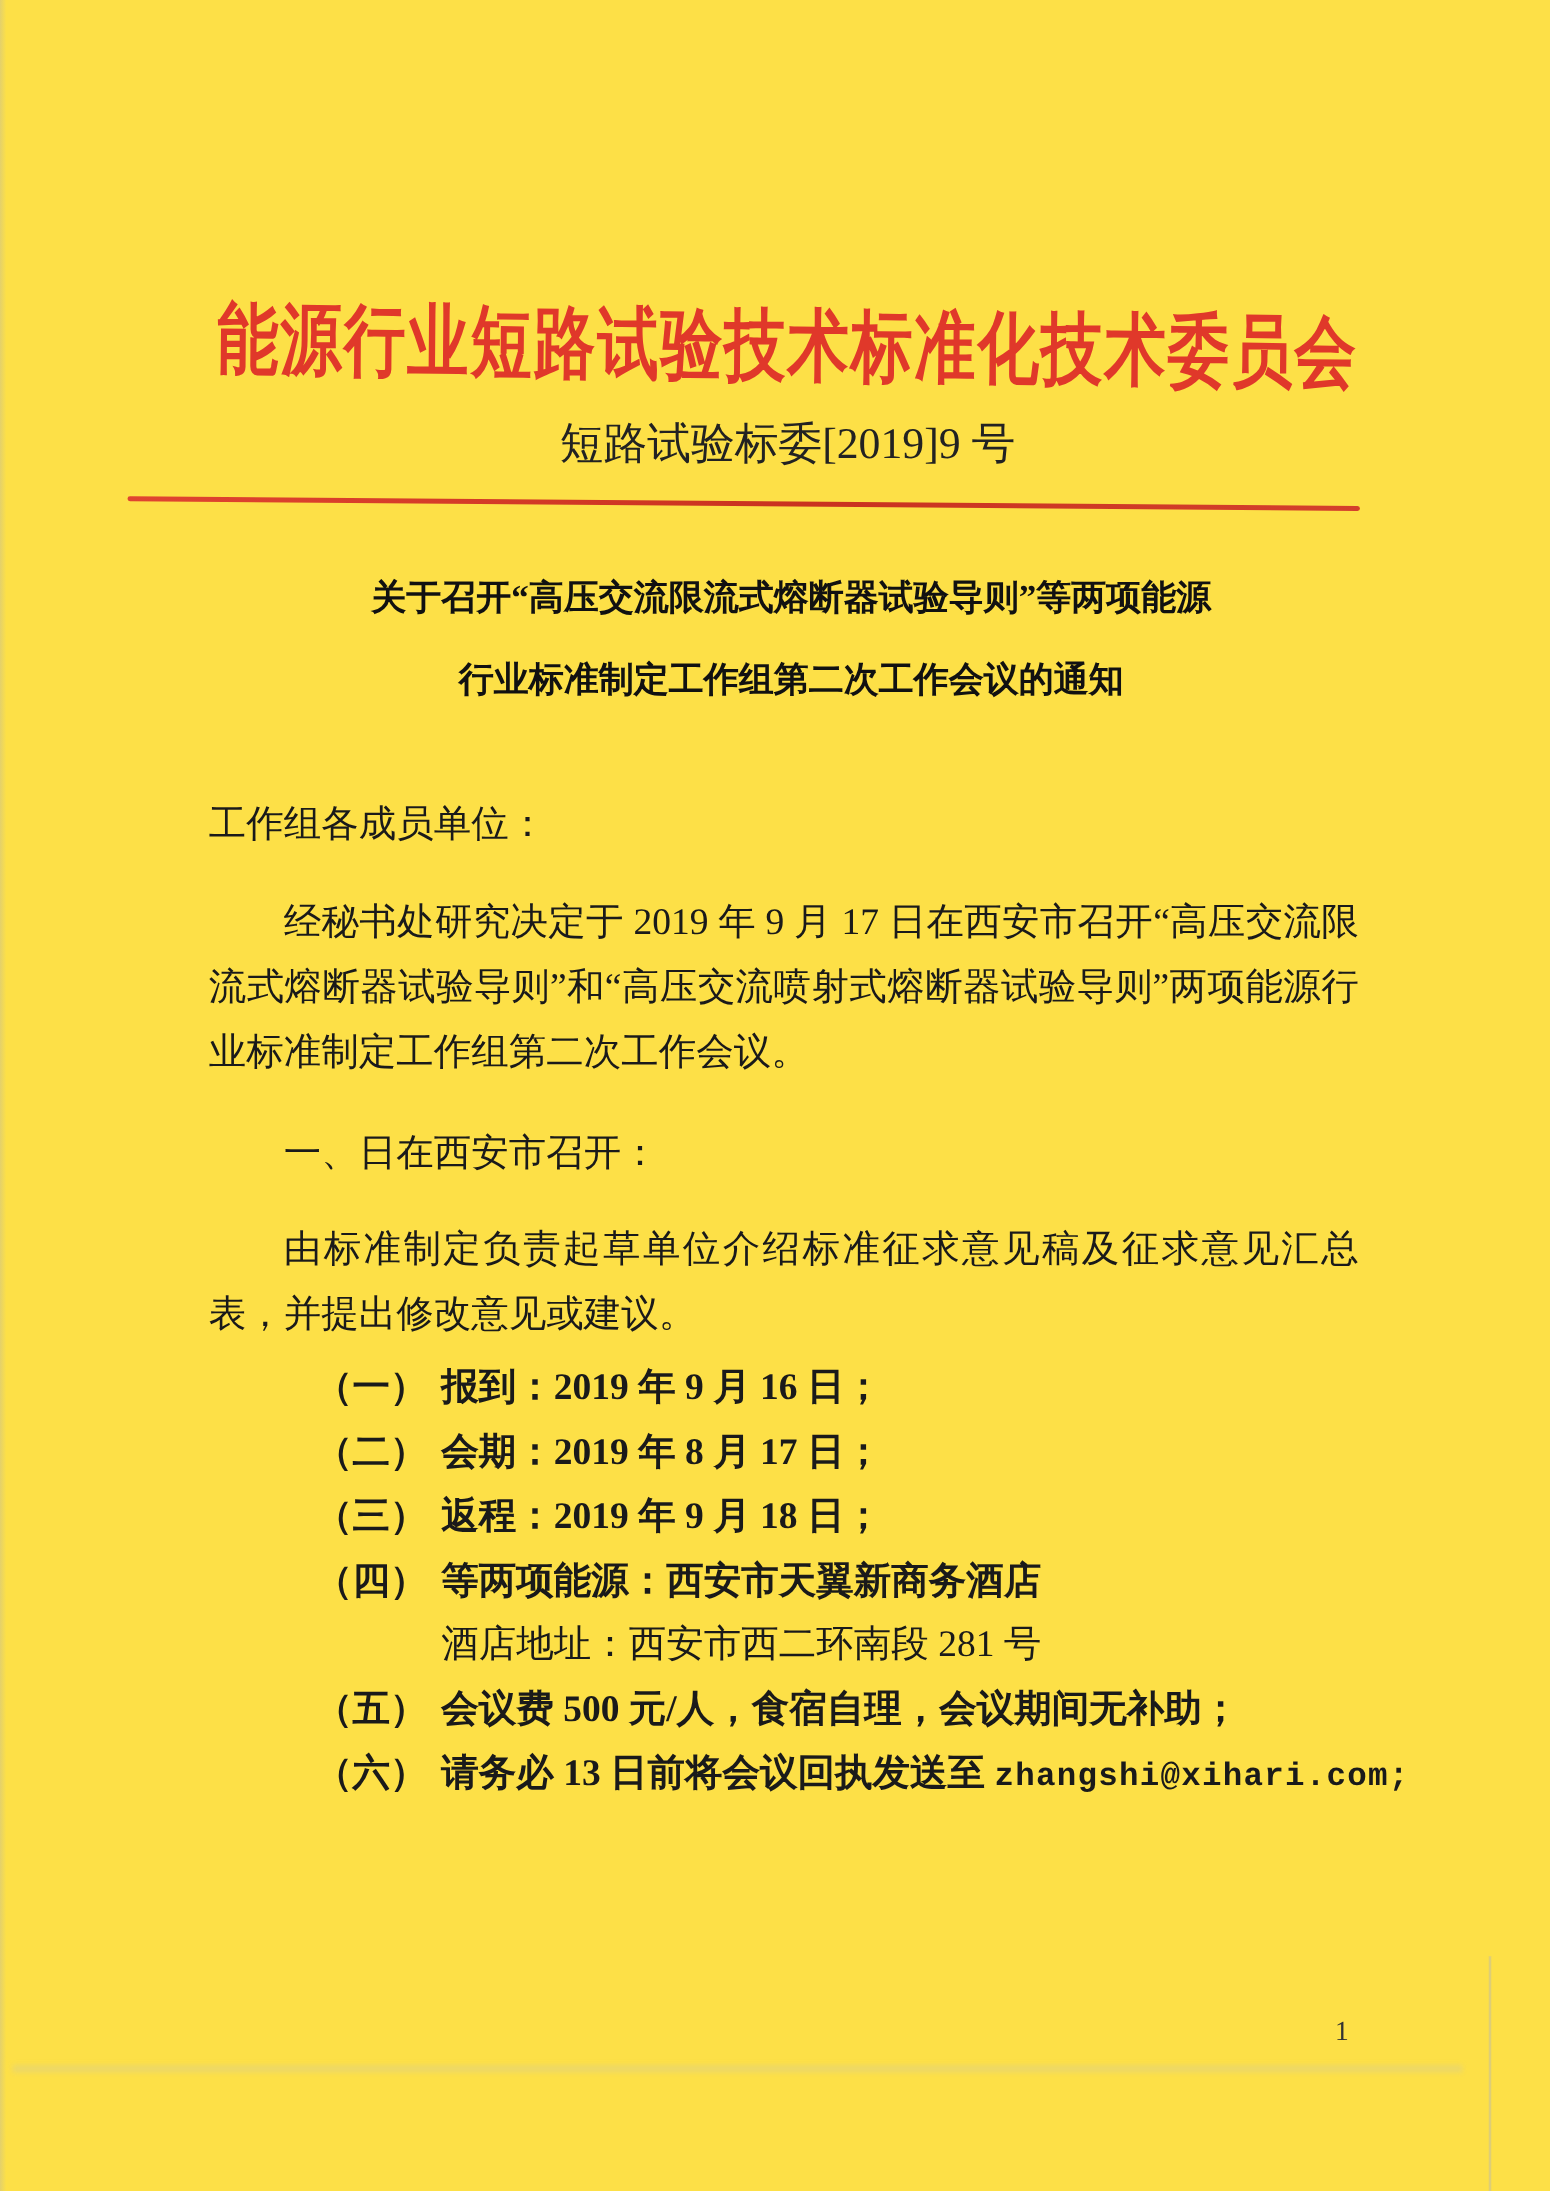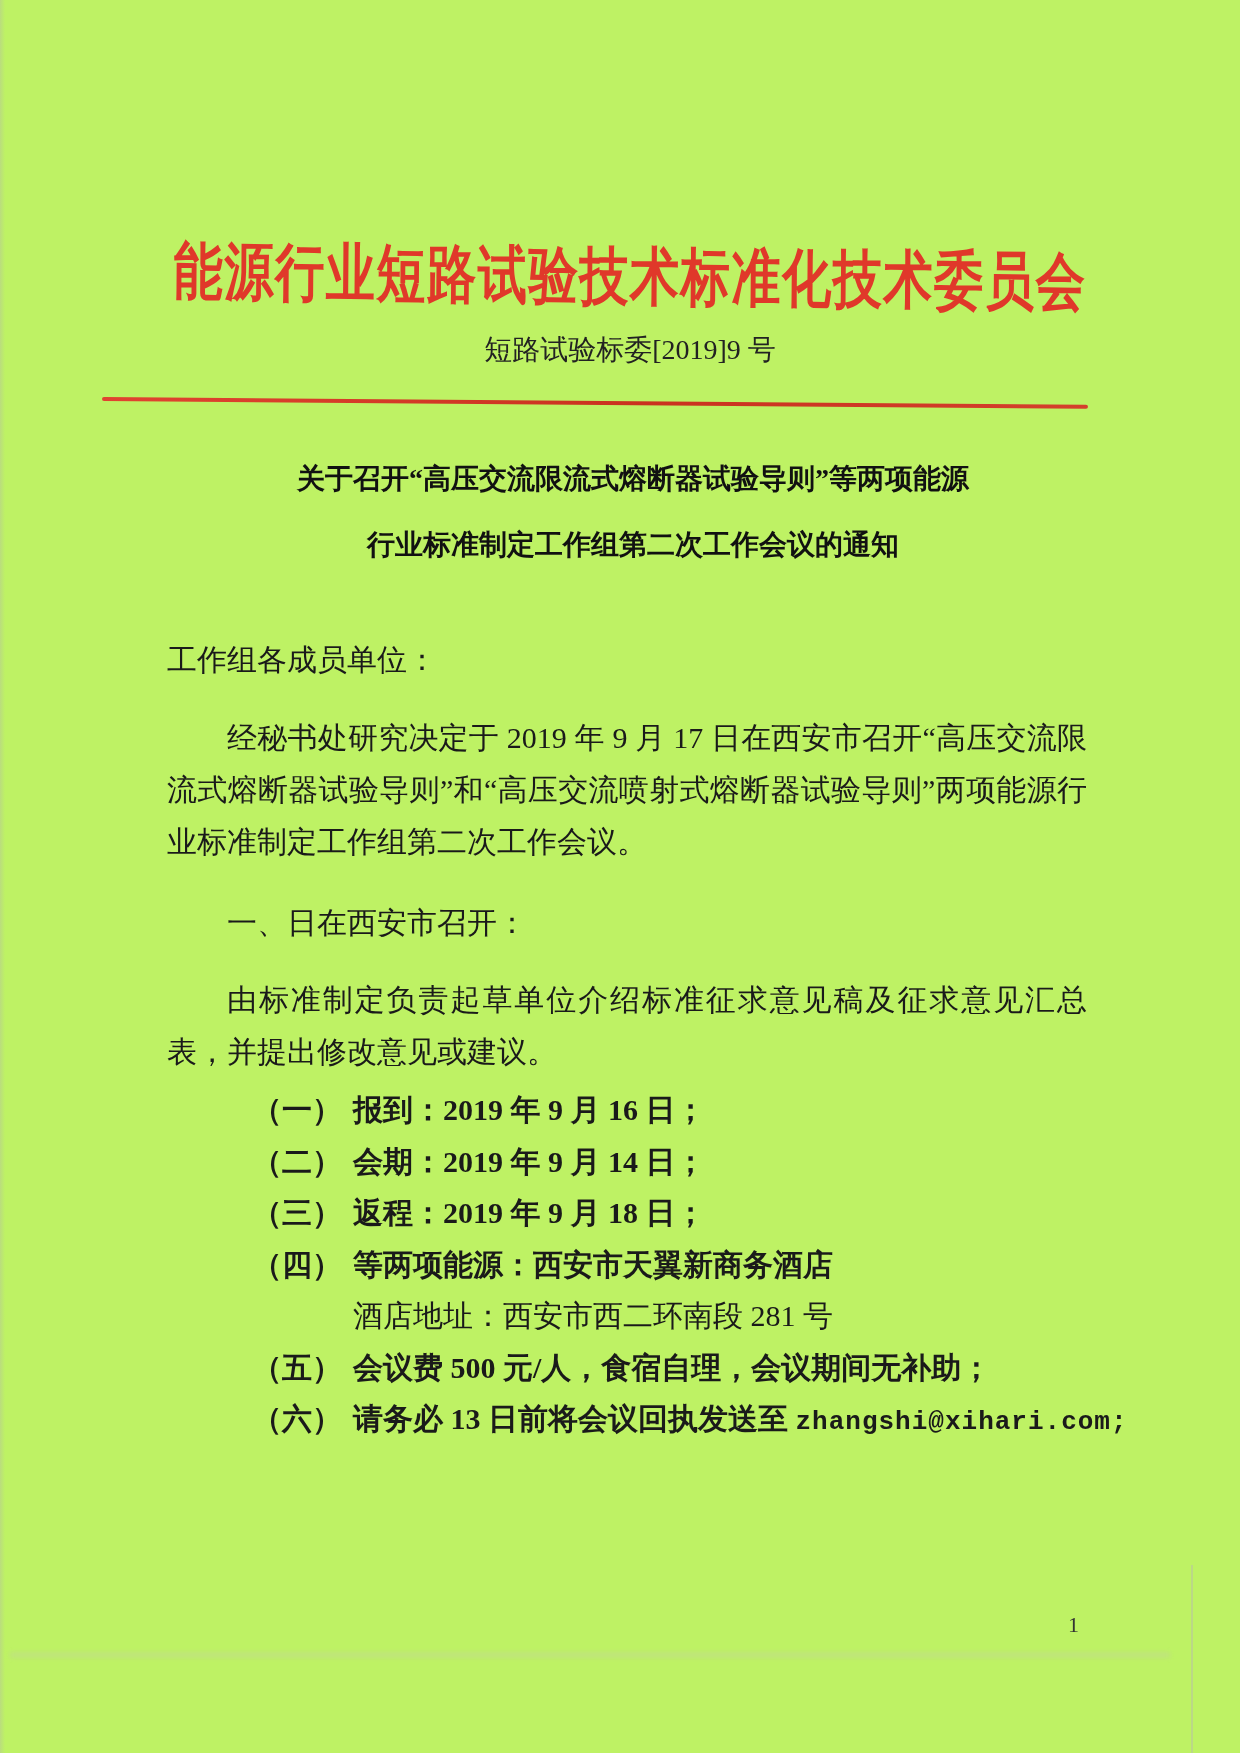--- a/index.html
+++ b/index.html
@@ -4,21 +4,21 @@
 <style>
   html, body {
     margin: 0;
     padding: 0;
     background: #f2f1ef;
   }
   .page {
     position: relative;
     width: 1240px;
     height: 1753px;
-    background: #bef264;
+    background: #fde047;
     overflow: hidden;
     font-family: "Liberation Serif", "DejaVu Serif", serif;
     color: #1c1c1c;
   }
   
   .edge-shade-left {
     position: absolute; left: 0; top: 0; width: 5px; height: 100%;
     background: linear-gradient(to right, rgba(180,180,175,0.35), rgba(180,180,175,0));
   }
   .streak-bottom {
@@ -44,21 +44,21 @@
     white-space: nowrap;
     transform: scaleX(0.78) rotate(0.55deg);
     transform-origin: center;
   }
   .docnum {
     position: absolute;
     top: 331px;
     left: 20px;
     width: 1220px;
     text-align: center;
-    font-size: 28px;
+    font-size: 35px;
     color: #222;
   }
   .redline {
     position: absolute;
     top: 397px;
     left: 102px;
     width: 986px;
     height: 4px;
     background: linear-gradient(to right, #e04430, #c9321f 55%, #d4402c);
     transform: rotate(0.45deg);
@@ -156,21 +156,21 @@
     <p class="para para-2">由标准制定负责起草单位介绍标准征求意见稿及征求意见汇总表，并提出修改意见或建议。</p>
 
 
     <div class="items">
 
       <div class="item">
         <span class="num">（一）</span><span>报到：2019 年 9 月 16 日；</span>
       </div>
 
       <div class="item">
-        <span class="num">（二）</span><span>会期：2019 年 9 月 14 日；</span>
+        <span class="num">（二）</span><span>会期：2019 年 8 月 17 日；</span>
       </div>
 
       <div class="item">
         <span class="num">（三）</span><span>返程：2019 年 9 月 18 日；</span>
       </div>
 
       <div class="item">
         <span class="num">（四）</span><span>等两项能源：西安市天翼新商务酒店</span>
       </div>
 

